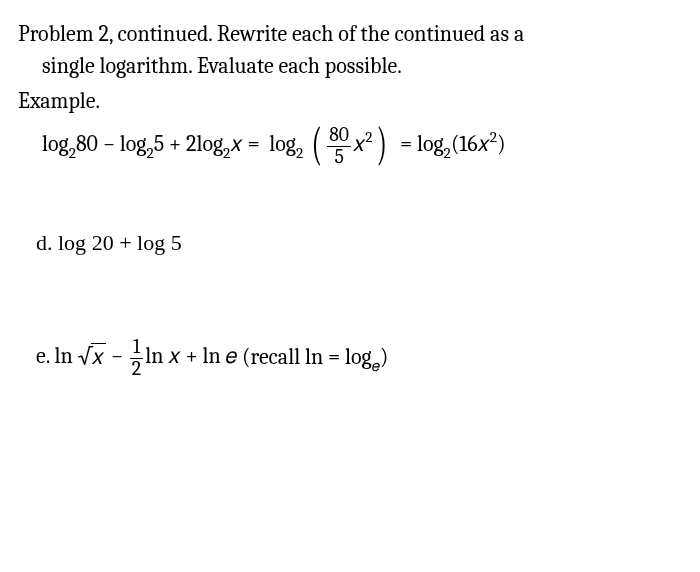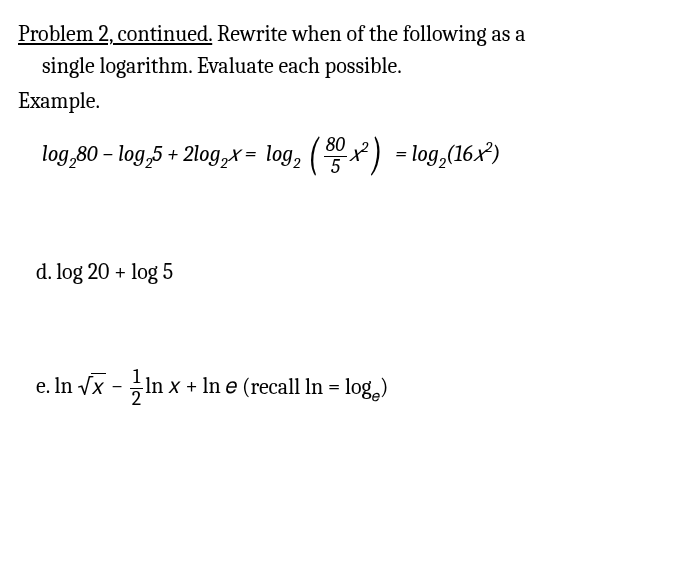--- a/index.html
+++ b/index.html
@@ -11,28 +11,27 @@
       background: #fff;
       width: 700px;
       height: 572px;
       box-sizing: border-box;
       line-height: 1.35;
     }
     .heading {
       margin-bottom: 2px;
     }
     .underline {
-      text-decoration: underline;
     }
     .indent {
       padding-left: 24px;
     }
     .example-label {
       margin-top: 6px;
-      margin-bottom: 20px;
+      margin-bottom: 10px;
     }
     .math-line {
       font-family: Cambria, 'Cambria Math', Georgia, serif;
       white-space: nowrap;
     }
     .sub {
       font-size: 0.7em;
       vertical-align: sub;
       position: relative;
       top: 0.1em;
@@ -64,50 +63,50 @@
       display: inline-block;
       vertical-align: middle;
       font-size: 2.1em;
       line-height: 0.85;
       font-weight: 300;
       transform: scaleX(0.6);
       position: relative;
       top: -2px;
     }
     .item {
-      margin-top: 80px;
+      margin-top: 60px;
       padding-left: 18px;
+      font-family: Liberation Serif, serif;
     }
     .item-e {
       margin-top: 80px;
       padding-left: 18px;
     }
     .sqrt {
       position: relative;
       display: inline-block;
     }
     .sqrt-sym {
       font-size: 1.05em;
     }
     .sqrt-arg {
       border-top: 1.5px solid #000;
       padding: 0 2px 0 1px;
       margin-left: -2px;
     }
     .ex-eq {
       padding-left: 24px;
       margin-top: -2px;
-      font-style: italic;
     }
   </style>
 </head>
 <body>
 
 <div class="heading">
-  <span class="underline">Problem 2, continued.</span><span> Rewrite when of the following as a</span>
+  <span class="underline">Problem 2, continued.</span><span> Rewrite each of the continued as a</span>
 </div>
 <div class="indent">single logarithm. Evaluate each possible.</div>
 
 <div class="example-label">Example.</div>
 
 <div class="math-line ex-eq">
   <span>log</span><span class="sub">2</span><span>80</span><span> − </span><span>log</span><span class="sub">2</span><span>5</span><span> + </span><span>2</span><span>log</span><span class="sub">2</span><span>𝑥</span><span> = </span>&nbsp;<span>log</span><span class="sub">2</span> <span class="paren">(</span><span class="frac"><span class="num">80</span><span class="den">5</span></span><span>𝑥</span><span class="sup">2</span><span class="paren">)</span>&nbsp;<span> = </span><span>log</span><span class="sub">2</span>(<span>16</span><span>𝑥</span><span class="sup">2</span>)
 </div>
 
 <div class="math-line item">

